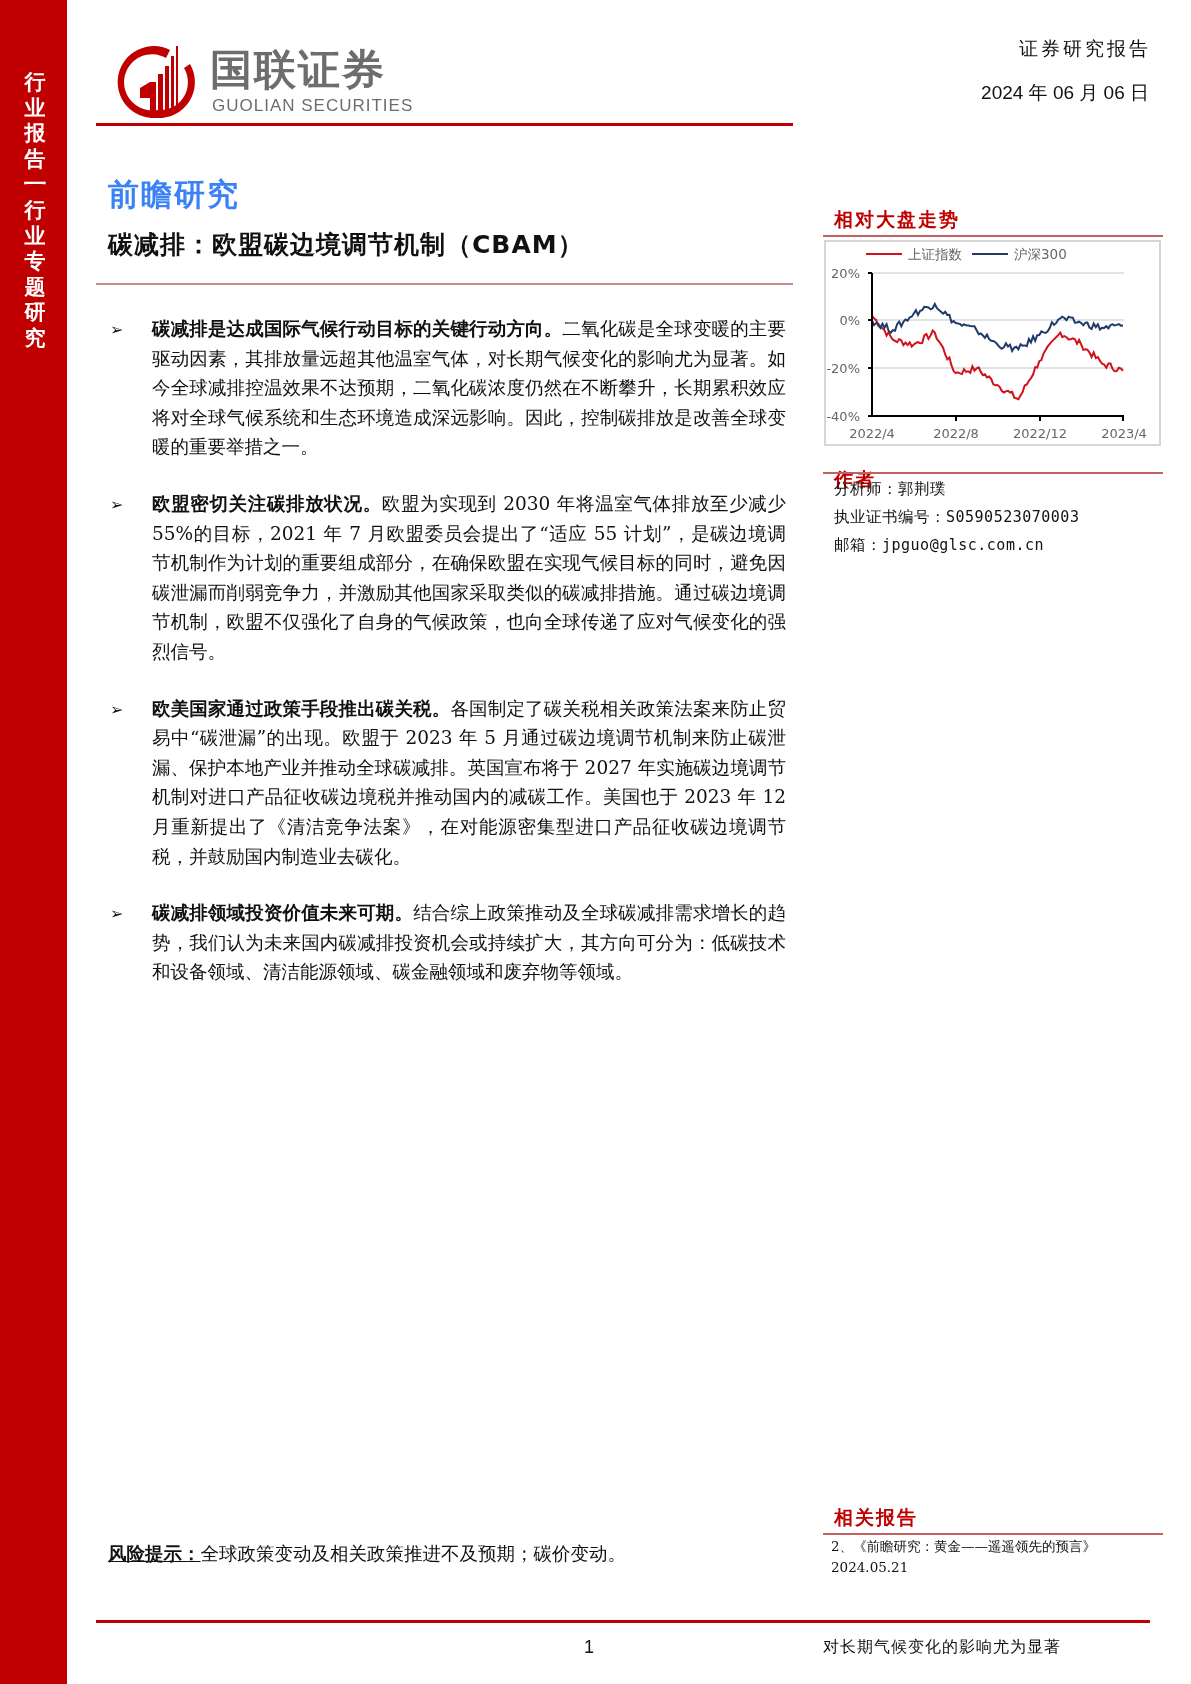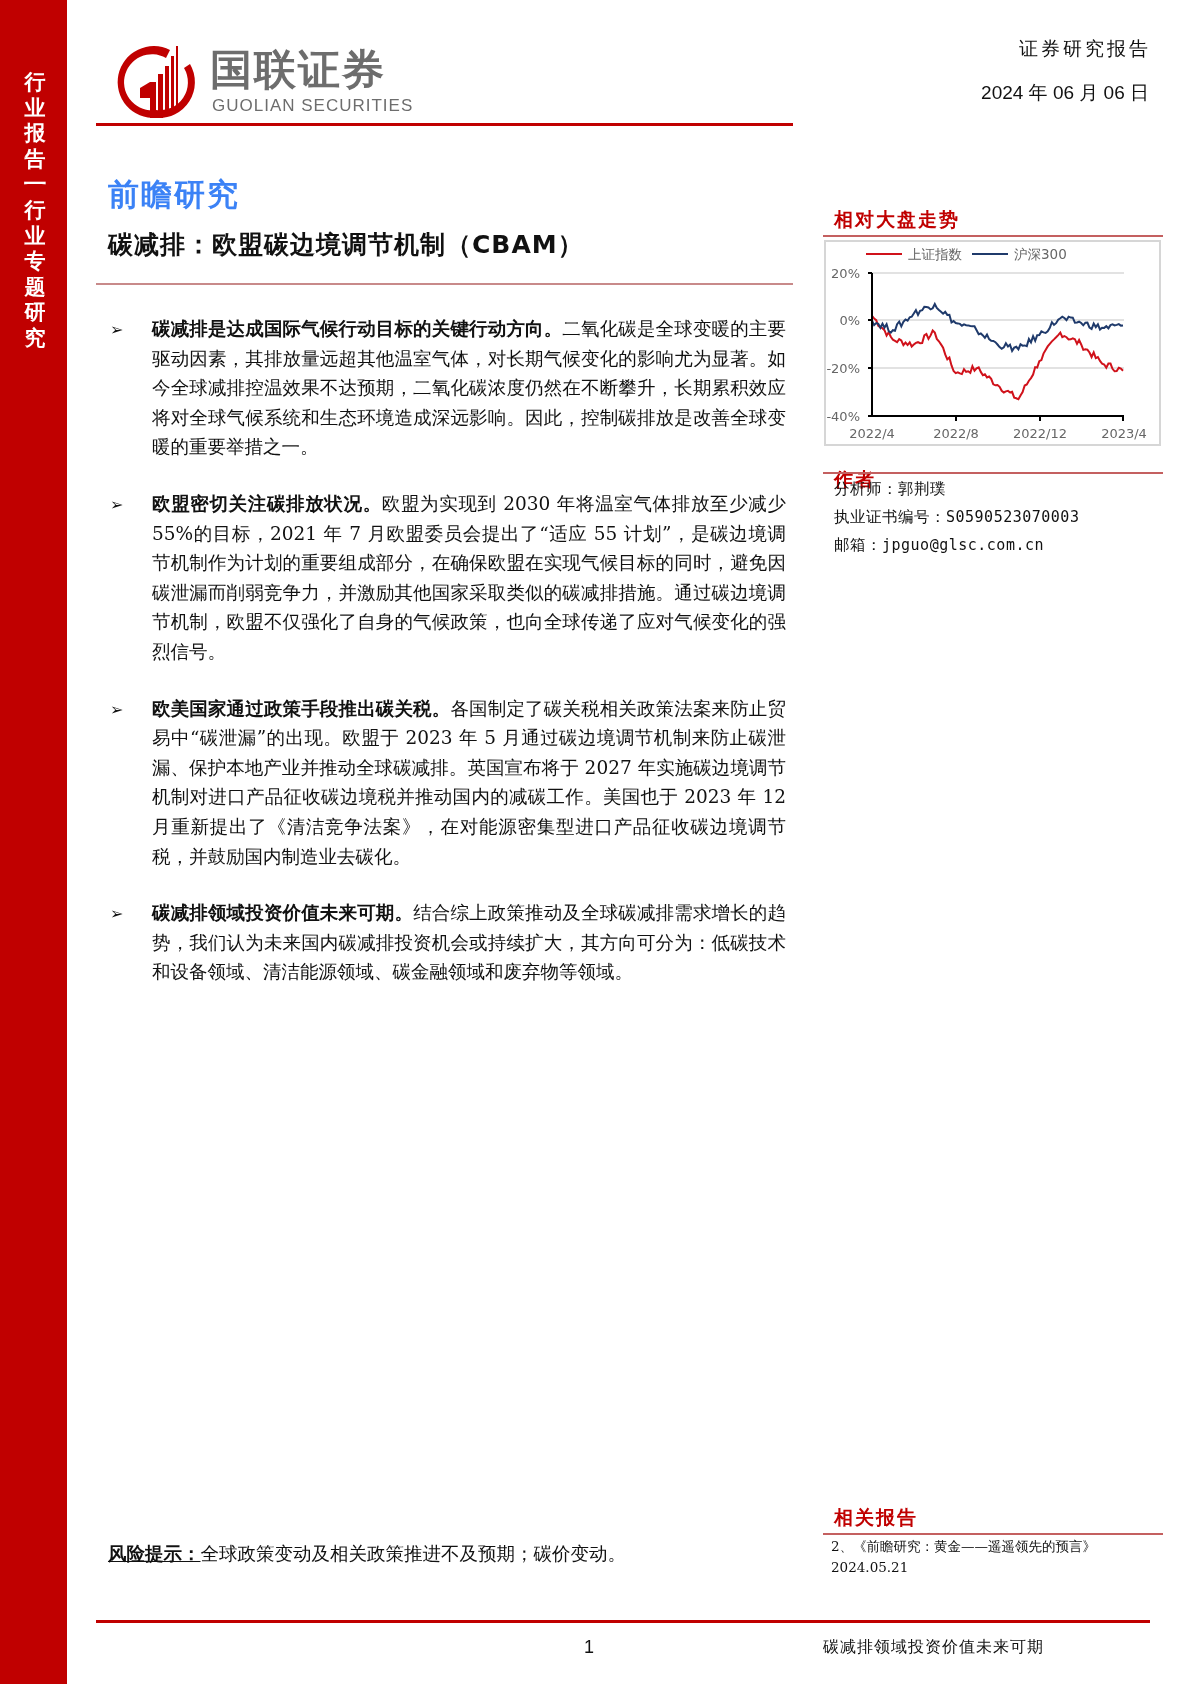--- a/index.html
+++ b/index.html
@@ -204,13 +204,13 @@
 </div>
 
 <div class="r-head" style="top:1505px;">相关报告</div>
 <div class="r-rule" style="top:1533px;"></div>
 <div class="related">
   <span class="rel-item">2、《前瞻研究：黄金——遥遥领先的预言》2024.05.21</span>
 </div>
 
 <div class="foot-rule"></div>
 <div class="page-num">1</div>
-<div class="foot-note">碳减排领域投资价值未来可期</div>
+<div class="foot-note">对长期气候变化的影响尤为显著</div>
 
 </body></html>

